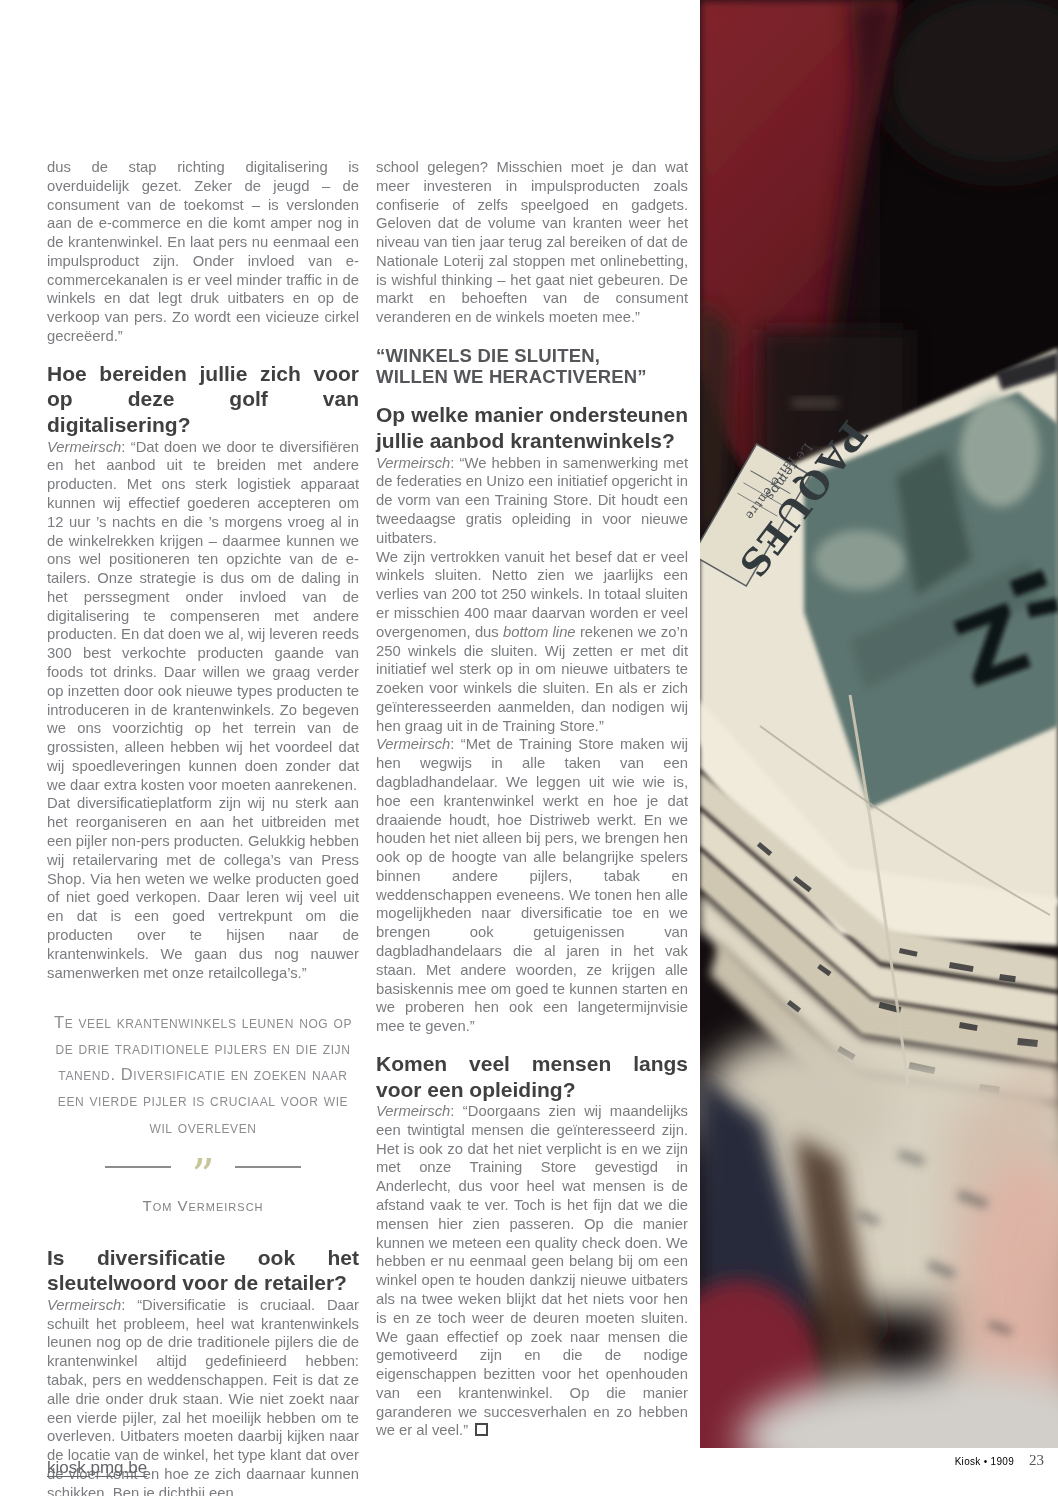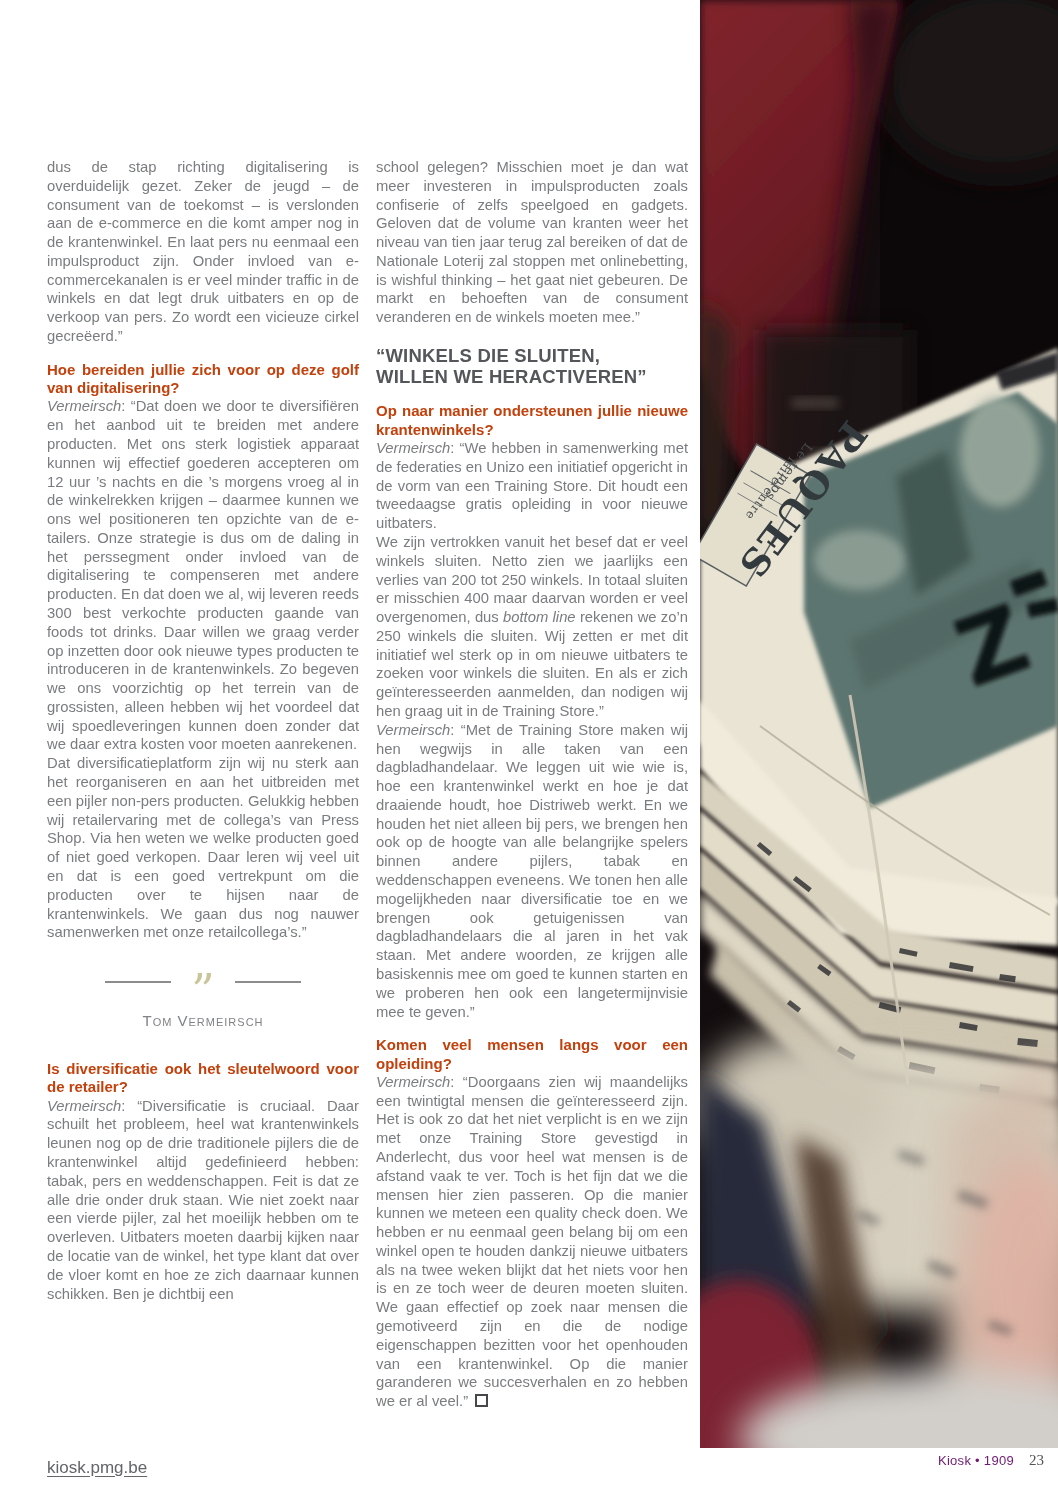--- a/index.html
+++ b/index.html
@@ -20,22 +20,22 @@
   #col1{left:47px;}
   #col2{left:376px;}
   .body-para{margin:0;}
   .body-para .it{font-style:italic;}
   .section-heading{
     font-size:18.5px;line-height:1.12;font-weight:bold;
     color:#54565a;margin:19px 0 13px;text-align:left;
     letter-spacing:.2px;
   }
   .question{
-    font-size:15px;line-height:1.22;font-weight:bold;
-    color:#c2410c;margin:15px 0 0;
+    font-size:21px;line-height:1.22;font-weight:bold;
+    color:#404040;margin:15px 0 0;
   }
   .pullquote{margin:27px 2px 30px;text-align:center;}
   .pq-text{
     font-size:16.5px;line-height:1.58;
     font-variant:small-caps;letter-spacing:.6px;
     color:#8b8d90;
   }
   .pq-row{
     display:flex;align-items:center;justify-content:center;
     gap:20px;margin-top:14px;height:26px;
@@ -62,48 +62,49 @@
   .footer-left{
     position:absolute;left:47px;top:1458px;
     font-size:17px;color:#646568;
     text-decoration:underline;text-underline-offset:3px;
     cursor:pointer;
   }
   .footer-right{
     position:absolute;right:46px;top:1452px;
     display:flex;align-items:baseline;gap:15px;
   }
-  .footer-issue{font-size:13px;color:#701a75;letter-spacing:.3px;}
+  .footer-issue{font-size:10px;color:#000000;letter-spacing:.3px;}
   .footer-pagenum{font-size:15px;color:#515356;font-family:Liberation Serif, serif;}
 </style>
 </head>
 <body>
 
 <div class="page">
 
   <div class="col" id="col1">
       <p class="body-para"><span>dus de stap richting digitalisering is overduidelijk gezet. Zeker de jeugd – de consument van de toekomst – is verslonden aan de e-commerce en die komt amper nog in de krantenwinkel. En laat pers nu eenmaal een impulsproduct zijn. Onder invloed van e-commercekanalen is er veel minder traffic in de winkels en dat legt druk uitbaters en op de verkoop van pers. Zo wordt een vicieuze cirkel gecreëerd.”</span></p>
       <h3 class="question">Hoe bereiden jullie zich voor op deze golf van digitalisering?</h3>
       <p class="body-para"><span class="it">Vermeirsch</span><span>: “Dat doen we door te diversifiëren en het aanbod uit te breiden met andere producten. Met ons sterk logistiek apparaat kunnen wij effectief goederen accepteren om 12 uur ’s nachts en die ’s morgens vroeg al in de winkelrekken krijgen – daarmee kunnen we ons wel positioneren ten opzichte van de e-tailers. Onze strategie is dus om de daling in het perssegment onder invloed van de digitalisering te compenseren met andere producten. En dat doen we al, wij leveren reeds 300 best verkochte producten gaande van foods tot drinks. Daar willen we graag verder op inzetten door ook nieuwe types producten te introduceren in de krantenwinkels. Zo begeven we ons voorzichtig op het terrein van de grossisten, alleen hebben wij het voordeel dat wij spoedleveringen kunnen doen zonder dat we daar extra kosten voor moeten aanrekenen.</span></p>
       <p class="body-para"><span>Dat diversificatieplatform zijn wij nu sterk aan het reorganiseren en aan het uitbreiden met een pijler non-pers producten. Gelukkig hebben wij retailervaring met de collega’s van Press Shop. Via hen weten we welke producten goed of niet goed verkopen. Daar leren wij veel uit en dat is een goed vertrekpunt om die producten over te hijsen naar de krantenwinkels. We gaan dus nog nauwer samenwerken met onze retailcollega’s.”</span></p>
       <div class="pullquote">
+        <div class="pq-text">Te veel krantenwinkels leunen nog op de drie traditionele pijlers en die zijn tanend. Diversificatie en zoeken naar een vierde pijler is cruciaal voor wie wil overleven</div>
         <div class="pq-row">
           <span class="pq-line"></span>
           <span class="pq-glyph">”</span>
           <span class="pq-line"></span>
         </div>
         <div class="pq-author">Tom Vermeirsch</div>
       </div>
       <h3 class="question">Is diversificatie ook het sleutelwoord voor de retailer?</h3>
       <p class="body-para"><span class="it">Vermeirsch</span><span>: “Diversificatie is cruciaal. Daar schuilt het probleem, heel wat krantenwinkels leunen nog op de drie traditionele pijlers die de krantenwinkel altijd gedefinieerd hebben: tabak, pers en weddenschappen. Feit is dat ze alle drie onder druk staan. Wie niet zoekt naar een vierde pijler, zal het moeilijk hebben om te overleven. Uitbaters moeten daarbij kijken naar de locatie van de winkel, het type klant dat over de vloer komt en hoe ze zich daarnaar kunnen schikken. Ben je dichtbij een</span></p>
     </div>
   <div class="col" id="col2">
       <p class="body-para"><span>school gelegen? Misschien moet je dan wat meer investeren in impulsproducten zoals confiserie of zelfs speelgoed en gadgets. Geloven dat de volume van kranten weer het niveau van tien jaar terug zal bereiken of dat de Nationale Loterij zal stoppen met onlinebetting, is wishful thinking – het gaat niet gebeuren. De markt en behoeften van de consument veranderen en de winkels moeten mee.”</span></p>
       <h2 class="section-heading">“WINKELS DIE SLUITEN,<br>WILLEN WE HERACTIVEREN”</h2>
-      <h3 class="question">Op naar manier ondersteunen jullie nieuwe krantenwinkels?</h3>
+      <h3 class="question">Op welke manier ondersteunen jullie aanbod krantenwinkels?</h3>
       <p class="body-para"><span class="it">Vermeirsch</span><span>: “We hebben in samenwerking met de federaties en Unizo een initiatief opgericht in de vorm van een Training Store. Dit houdt een tweedaagse gratis opleiding in voor nieuwe uitbaters.</span></p>
       <p class="body-para"><span>We zijn vertrokken vanuit het besef dat er veel winkels sluiten. Netto zien we jaarlijks een verlies van 200 tot 250 winkels. In totaal sluiten er misschien 400 maar daarvan worden er veel overgenomen, dus </span><span class="it">bottom line</span><span> rekenen we zo’n 250 winkels die sluiten. Wij zetten er met dit initiatief wel sterk op in om nieuwe uitbaters te zoeken voor winkels die sluiten. En als er zich geïnteresseerden aanmelden, dan nodigen wij hen graag uit in de Training Store.”</span></p>
       <p class="body-para"><span class="it">Vermeirsch</span><span>: “Met de Training Store maken wij hen wegwijs in alle taken van een dagbladhandelaar. We leggen uit wie wie is, hoe een krantenwinkel werkt en hoe je dat draaiende houdt, hoe Distriweb werkt. En we houden het niet alleen bij pers, we brengen hen ook op de hoogte van alle belangrijke spelers binnen andere pijlers, tabak en weddenschappen eveneens. We tonen hen alle mogelijkheden naar diversificatie toe en we brengen ook getuigenissen van dagbladhandelaars die al jaren in het vak staan. Met andere woorden, ze krijgen alle basiskennis mee om goed te kunnen starten en we proberen hen ook een langetermijnvisie mee te geven.”</span></p>
       <h3 class="question">Komen veel mensen langs voor een opleiding?</h3>
       <p class="body-para"><span class="it">Vermeirsch</span><span>: “Doorgaans zien wij maandelijks een twintigtal mensen die geïnteresseerd zijn. Het is ook zo dat het niet verplicht is en we zijn met onze Training Store gevestigd in Anderlecht, dus voor heel wat mensen is de afstand vaak te ver. Toch is het fijn dat we die mensen hier zien passeren. Op die manier kunnen we meteen een quality check doen. We hebben er nu eenmaal geen belang bij om een winkel open te houden dankzij nieuwe uitbaters als na twee weken blijkt dat het niets voor hen is en ze toch weer de deuren moeten sluiten. We gaan effectief op zoek naar mensen die gemotiveerd zijn en die de nodige eigenschappen bezitten voor het openhouden van een krantenwinkel. Op die manier garanderen we succesverhalen en zo hebben we er al veel.”</span><span class="end-square"></span></p>
     </div>
 
   <div class="photo">
     <svg width="358" height="1448" viewBox="0 0 358 1448" xmlns="http://www.w3.org/2000/svg">
       <defs>

